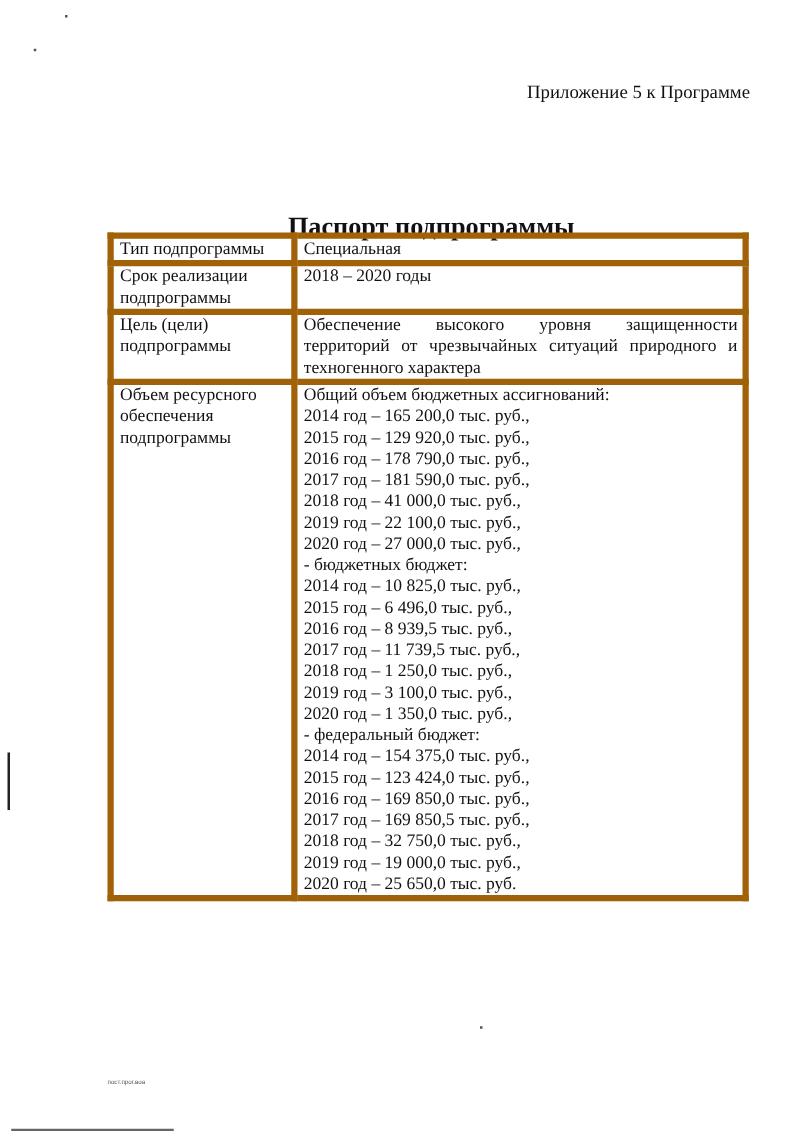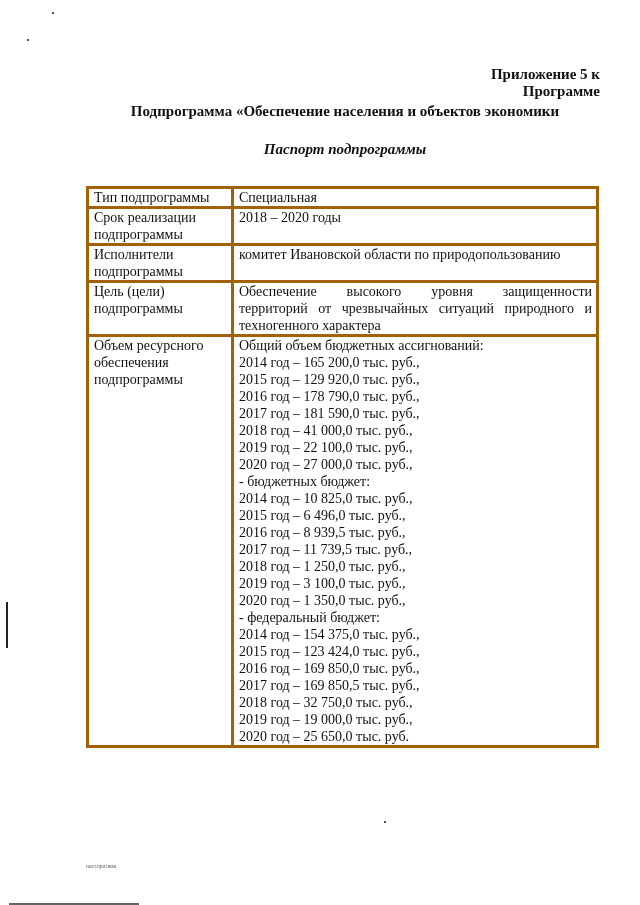--- a/index.html
+++ b/index.html
@@ -3,79 +3,70 @@
 <meta charset="utf-8">
 <style>
   html, body { margin: 0; padding: 0; }
   body {
     width: 640px; height: 905px; background: #ffffff; position: relative; overflow: hidden;
     font-family: "Liberation Serif", "DejaVu Serif", serif; color: #111111;
   }
   .annex {
     position: absolute; left: 410px; top: 66px; width: 190px; text-align: right;
     font-size: 15px;
-    font-weight: bold;
   }
   .title {
     position: absolute; left: 100px; top: 101px; width: 490px; text-align: center;
     font-size: 15px; font-weight: bold; line-height: 20px;
   }
   .passport-title {
-    position: absolute; left: 100px; top: 141px; width: 490px; text-align: center;
-    font-size: 15px; font-weight: bold; font-style: italic;
+    position: absolute; left: 100px; top: 169px; width: 490px; text-align: center;
+    font-size: 21px; font-weight: bold;
   }
   table.passport {
     position: absolute; left: 86px; top: 186px; width: 513px;
     border-collapse: collapse; font-size: 14px; line-height: 17px;
   }
   table.passport td {
-    border: 3px solid #a16207; vertical-align: top; padding: 0 4px 0 5px;
+    border: 5px solid #a16207; vertical-align: top; padding: 0 4px 0 5px;
   }
   td.label { width: 133px; }
   td.value { text-align: justify; }
   td.value.left { text-align: left; }
   .just-line { text-align: justify; text-align-last: justify; }
   .line { display: block; }
   .footer-code {
     position: absolute; left: 86px; top: 863px; font-size: 5px; color: #555;
     font-family: "Liberation Sans", sans-serif;
   }
   .scan-mark { position: absolute; background: #222; }
   .dot { position: absolute; width: 2px; height: 2px; background: #555; }
 </style>
 </head>
 <body>
 
 <div class="annex">Приложение 5 к Программе</div>
 
 <div class="title">
-  <span class="line">Подпрограмма «Обеспечение населения и объектов экономики</span>
 </div>
 
 <div class="passport-title">Паспорт подпрограммы</div>
 
 <table class="passport">
   <tbody>
       <tr>
     <td class="label">Тип подпрограммы</td>
     <td class="value left">Специальная</td>
   </tr>
   <tr>
     <td class="label">
       <span class="line">Срок реализации</span>
       <span class="line">подпрограммы</span>
     </td>
     <td class="value left">2018 – 2020 годы</td>
-  </tr>
-  <tr>
-    <td class="label">
-      <span class="line">Исполнители</span>
-      <span class="line">подпрограммы</span>
-    </td>
-    <td class="value left">комитет Ивановской области по природопользованию</td>
   </tr>
   <tr>
     <td class="label">
       <span class="line">Цель (цели)</span>
       <span class="line">подпрограммы</span>
     </td>
     <td class="value">
       <span class="line just-line">Обеспечение высокого уровня защищенности</span>
       <span class="line just-line">территорий от чрезвычайных ситуаций природного и</span>
       <span class="line">техногенного характера</span>

